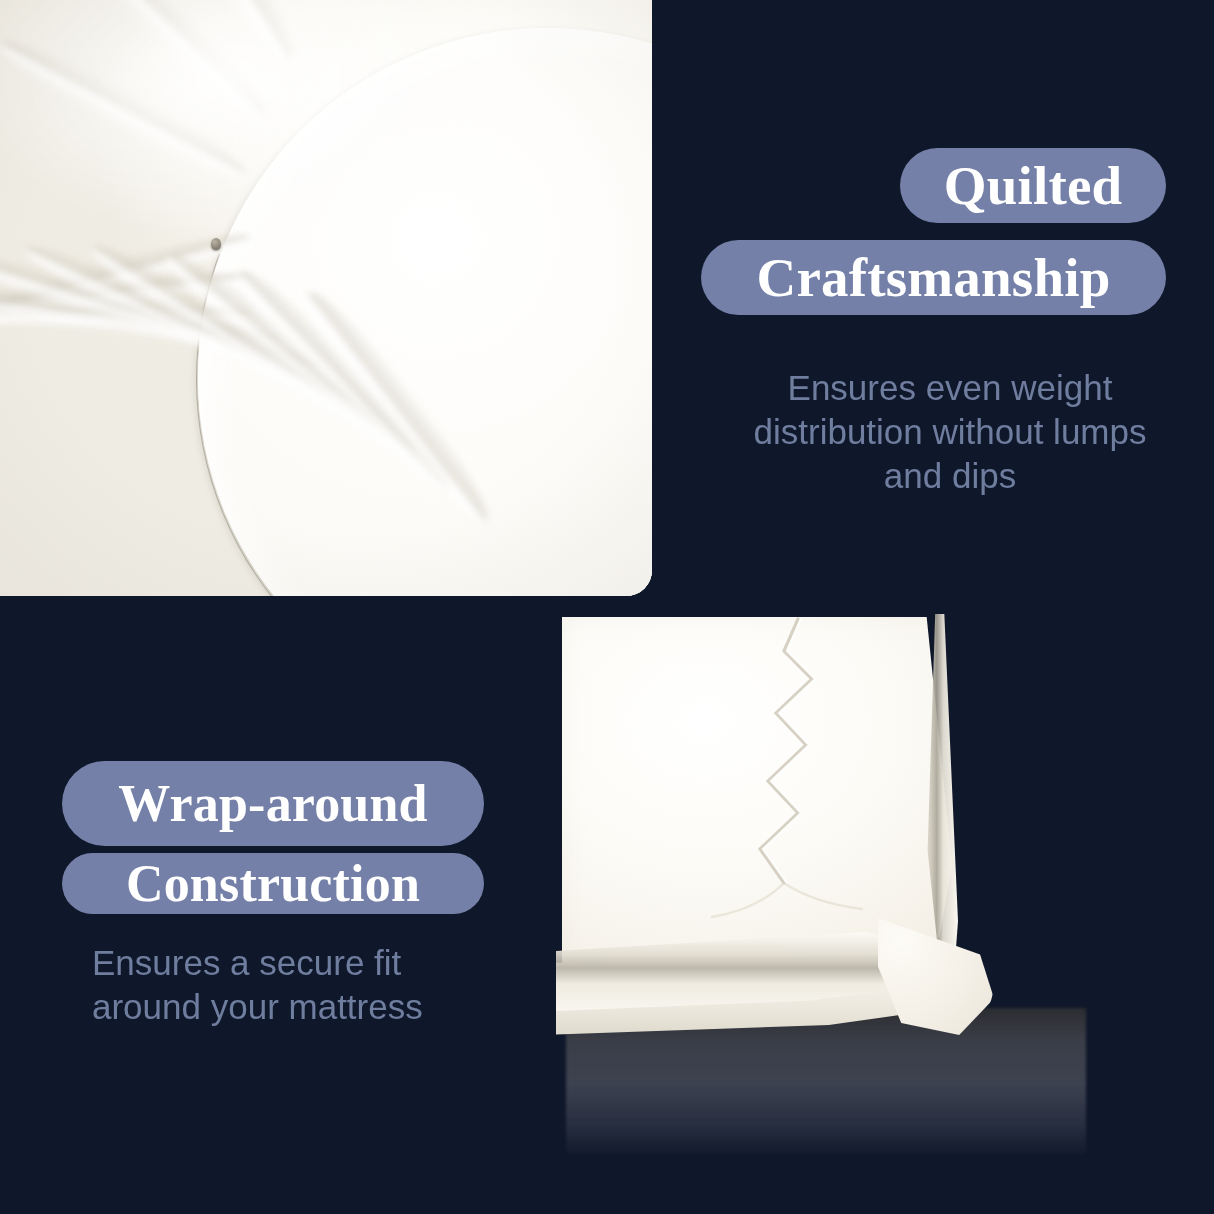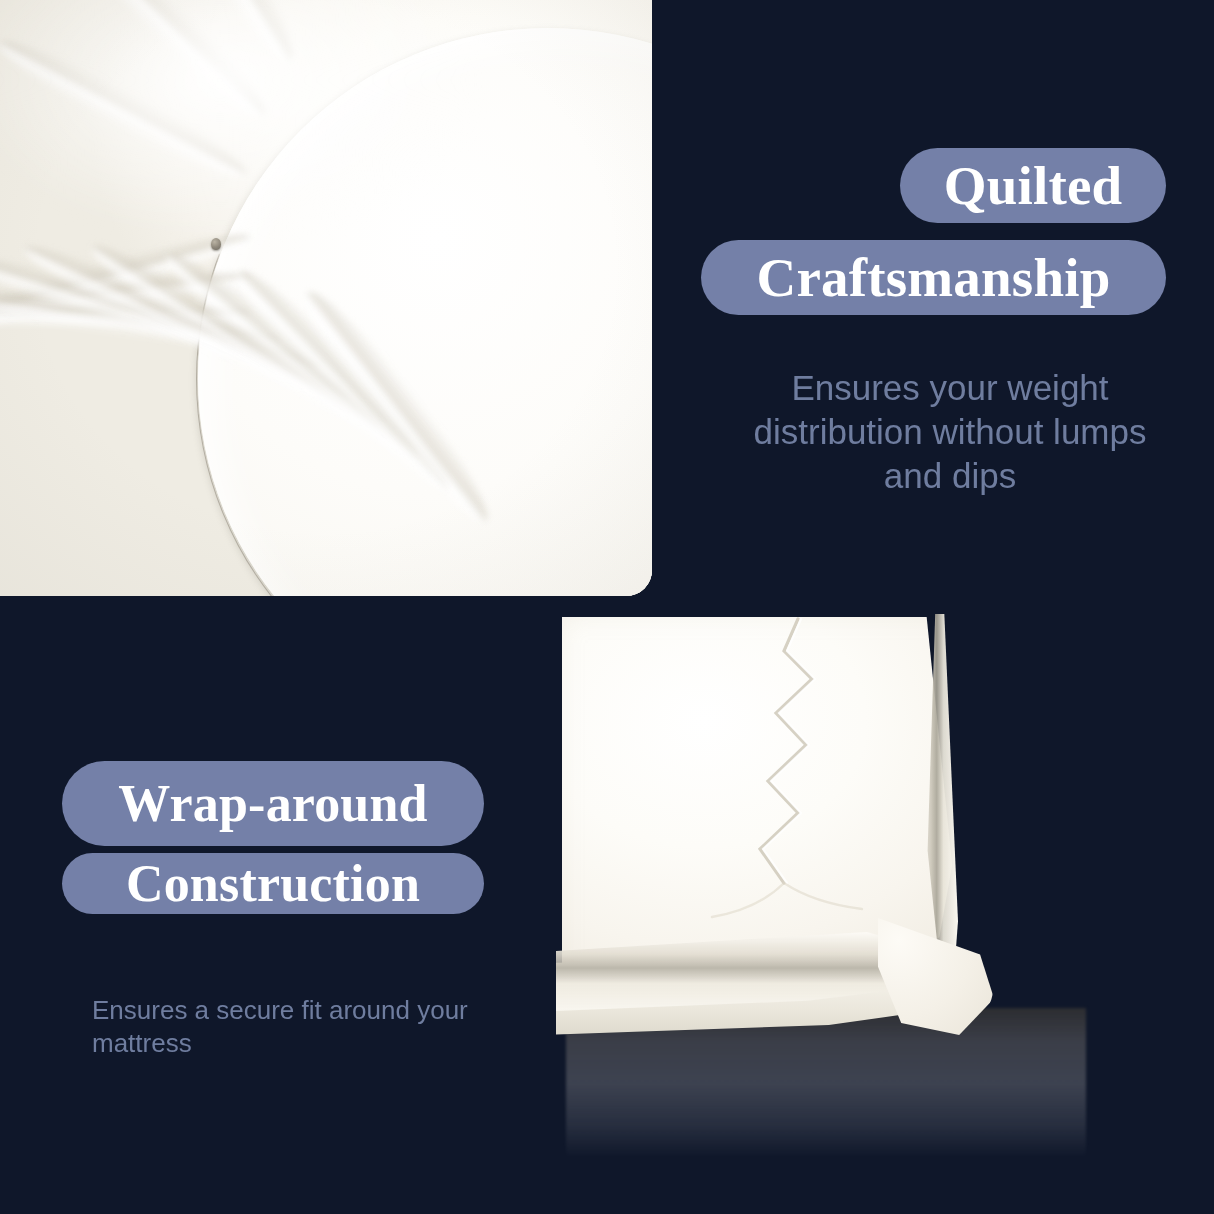--- a/index.html
+++ b/index.html
@@ -266,24 +266,24 @@
     font-weight: 400;
     line-height: 1.26;
   }
   #copy-quilted {
     left: 746px; top: 366px;
     width: 408px;
     text-align: center;
     font-size: 35px;
   }
   #copy-wraparound {
-    left: 92px; top: 994px;
+    left: 92px; top: 941px;
     width: 420px;
     text-align: left;
-    font-size: 26px;
+    font-size: 35px;
   }
 </style>
 </head>
 <body>
 
 <div id="infographic" style="background: #0f172a;">
 
   <div class="photo-tuft">
     <div class="tuft-base"></div>
 
@@ -307,21 +307,21 @@
 
     <div class="tuft-knot"></div>
     <div class="tuft-sheen"></div>
     <div class="tuft-vignette"></div>
   </div>
 
   <div class="badge" id="badge-quilted" style="background: rgb(116, 128, 168); color: rgb(255, 255, 255);">Quilted</div>
 
   <div class="badge" id="badge-craftsmanship" style="background: rgb(116, 128, 168); color: rgb(255, 255, 255);">Craftsmanship</div>
 
-  <div class="body-copy" id="copy-quilted" style="color: rgb(111, 125, 159);">Ensures your weight distribution without lumps and dips</div>
+  <div class="body-copy" id="copy-quilted" style="color: rgb(111, 125, 159);">Ensures even weight distribution without lumps and dips</div>
 
   <div class="badge" id="badge-wraparound" style="background: rgb(116, 128, 168); color: rgb(255, 255, 255);">Wrap-around</div>
 
   <div class="badge" id="badge-construction" style="background: rgb(116, 128, 168); color: rgb(255, 255, 255);">Construction</div>
 
   <div class="body-copy" id="copy-wraparound" style="color: rgb(111, 125, 159);">Ensures a secure fit around your mattress</div>
 
   <div class="photo-topper">
     <div class="topper-shadow"></div>
     <div class="topper-top"></div>

